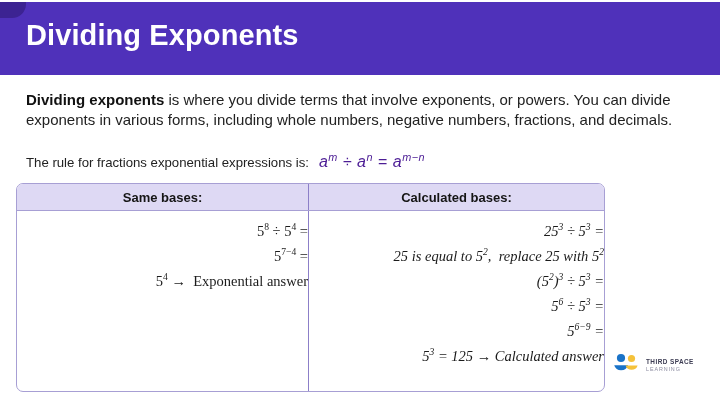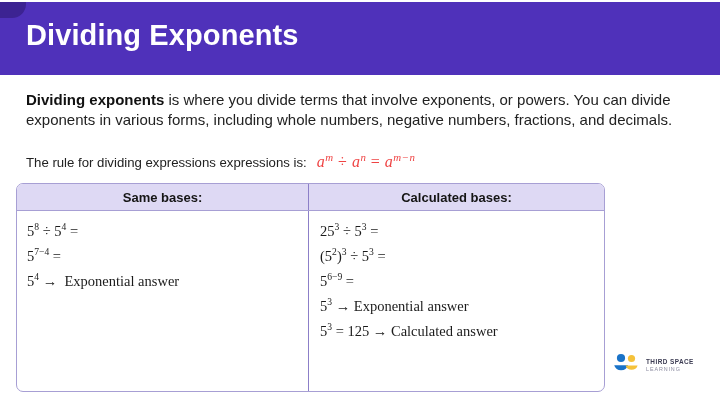--- a/index.html
+++ b/index.html
@@ -69,23 +69,23 @@
     position: absolute;
     left: 26px;
     top: 150px;
     font-size: 13.2px;
     line-height: 19.5px;
     color: #222222;
     white-space: nowrap;
   }
   
   .math {
-    font-family: Liberation Serif, serif;
+    font-family: Liberation Sans, sans-serif;
     font-style: italic;
-    color: #ef4444;
+    color: #4c1d95;
   }
   .math .op, .math .num {
     font-style: normal;
   }
   .math sup {
     font-size: 0.68em;
     vertical-align: super;
     line-height: 0;
   }
   .rule-formula {
@@ -98,20 +98,21 @@
     position: absolute;
     left: 16px;
     top: 181px;
     width: 589px;
     height: 209px;
     border: 1.4px solid #a79fd4;
     border-radius: 7px;
     box-sizing: border-box;
     background: #ffffff;
     overflow: hidden;
+    text-align: right;
   }
   .table-head {
     display: flex;
     height: 26px;
     background: #ded9f4;
     border-bottom: 1.4px solid #a79fd4;
   }
   .th {
     display: flex;
     align-items: center;
@@ -136,20 +137,21 @@
     box-sizing: border-box;
     padding: 8px 0 0 10px;
   }
   .td-left {
     width: 292px;
     border-right: 1.4px solid #8c7fc8;
   }
   .td-right {
     flex: 1;
     padding-left: 11px;
+    font-style: italic;
   }
   .eq-line {
     font-family: "Liberation Serif", "DejaVu Serif", serif;
     font-size: 14.5px;
     line-height: 25px;
     color: #1b1b1b;
     white-space: nowrap;
   }
   .eq-line sup {
     font-size: 0.66em;
@@ -198,43 +200,44 @@
   <div class="header-banner">
     <div class="header-corner"></div>
     <div class="header-title">Dividing Exponents</div>
   </div>
 
   <div class="body-text">
     <span class="lead">Dividing exponents</span><span> is where you divide terms that involve exponents, or powers. You can divide exponents in various forms, including whole numbers, negative numbers, fractions, and decimals.</span>
   </div>
 
   <div class="rule-line">
-    <span>The rule for dividing expressions expressions is:</span><span class="math rule-formula">a<sup>m</sup> <span class="op">÷</span> a<sup>n</sup> <span class="op">=</span> a<sup>m−n</sup></span>
+    <span>The rule for fractions exponential expressions is:</span><span class="math rule-formula">a<sup>m</sup> <span class="op">÷</span> a<sup>n</sup> <span class="op">=</span> a<sup>m−n</sup></span>
   </div>
 
   <div class="table-card">
 
     <div class="table-head">
       <div class="th th-left">Same bases:</div>
       <div class="th th-right">Calculated bases:</div>
     </div>
 
     <div class="table-body">
 
       <div class="td td-left">
         <div class="eq-line">5<sup>8</sup> ÷ 5<sup>4</sup> =</div>
         <div class="eq-line">5<sup>7−4</sup> =</div>
         <div class="eq-line">5<sup>4</sup> →&nbsp; Exponential answer</div>
       </div>
 
       <div class="td td-right">
         <div class="eq-line">25<sup>3</sup> ÷ 5<sup>3</sup> =</div>
+        <div class="eq-line">25 is equal to 5<sup>2</sup>,&nbsp; replace 25 with 5<sup>2</sup></div>
         <div class="eq-line">(5<sup>2</sup>)<sup>3</sup> ÷ 5<sup>3</sup> =</div>
+        <div class="eq-line">5<sup>6</sup> ÷ 5<sup>3</sup> =</div>
         <div class="eq-line">5<sup>6−9</sup> =</div>
-        <div class="eq-line">5<sup>3</sup> → Exponential answer</div>
         <div class="eq-line">5<sup>3</sup> = 125 → Calculated answer</div>
       </div>
 
     </div>
   </div>
 
   <div class="logo">
     <div class="logo-mark">
       <svg width="29" height="26" viewBox="0 0 29 26" xmlns="http://www.w3.org/2000/svg">
         <circle cx="9" cy="6" r="4.1" fill="#1a73c8"></circle>

